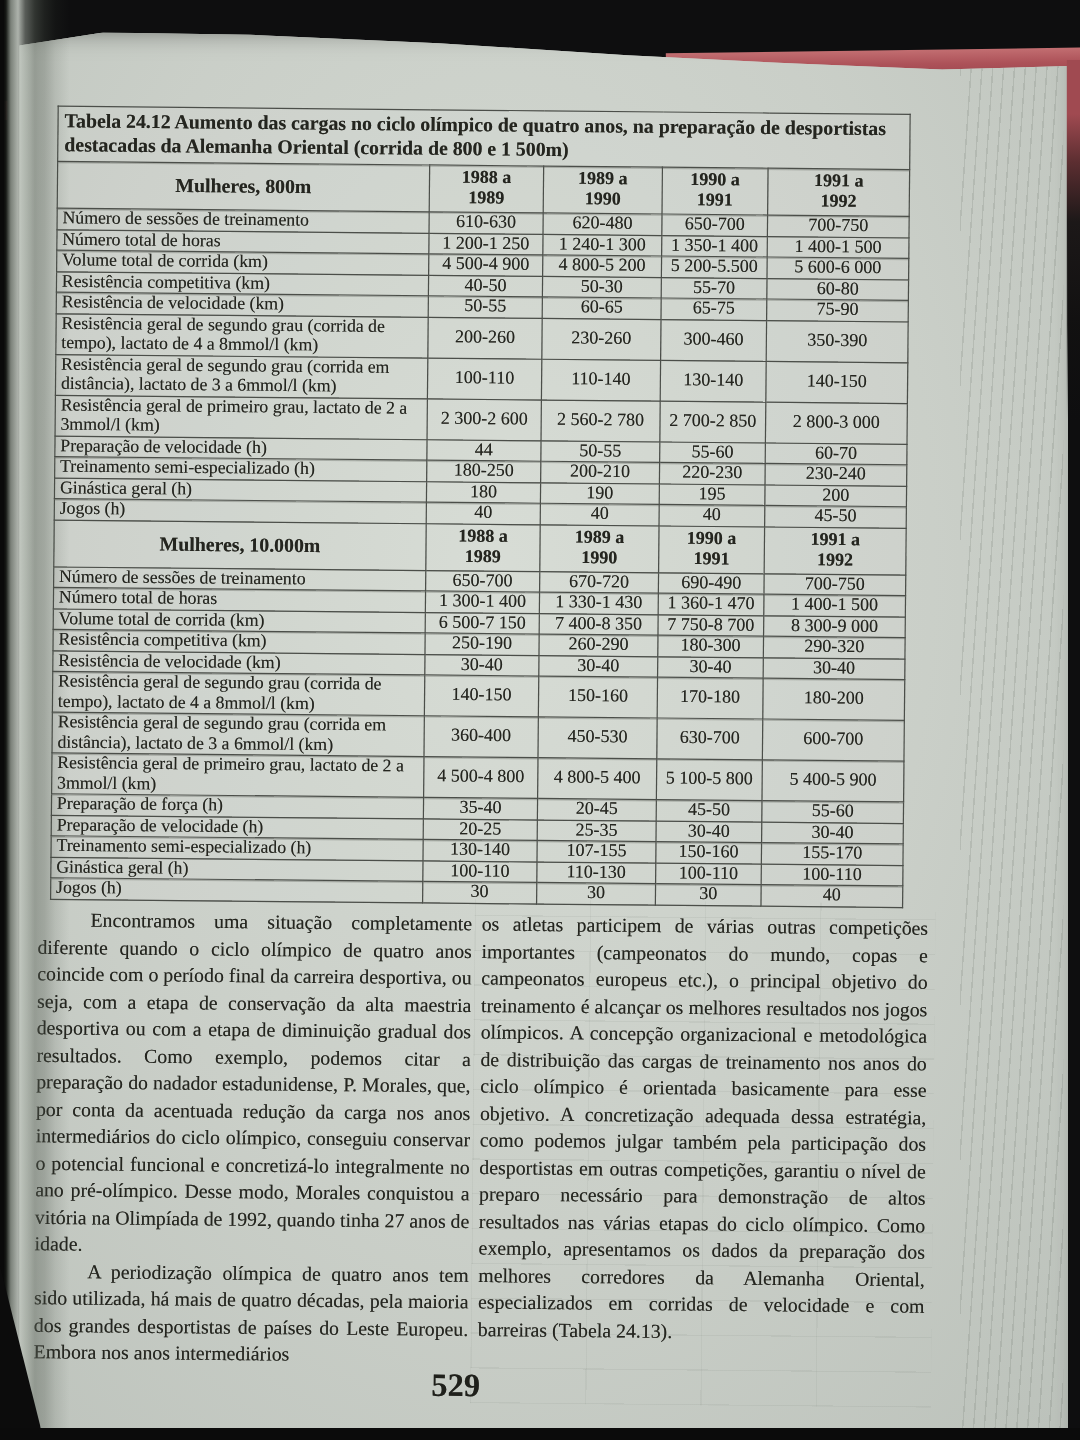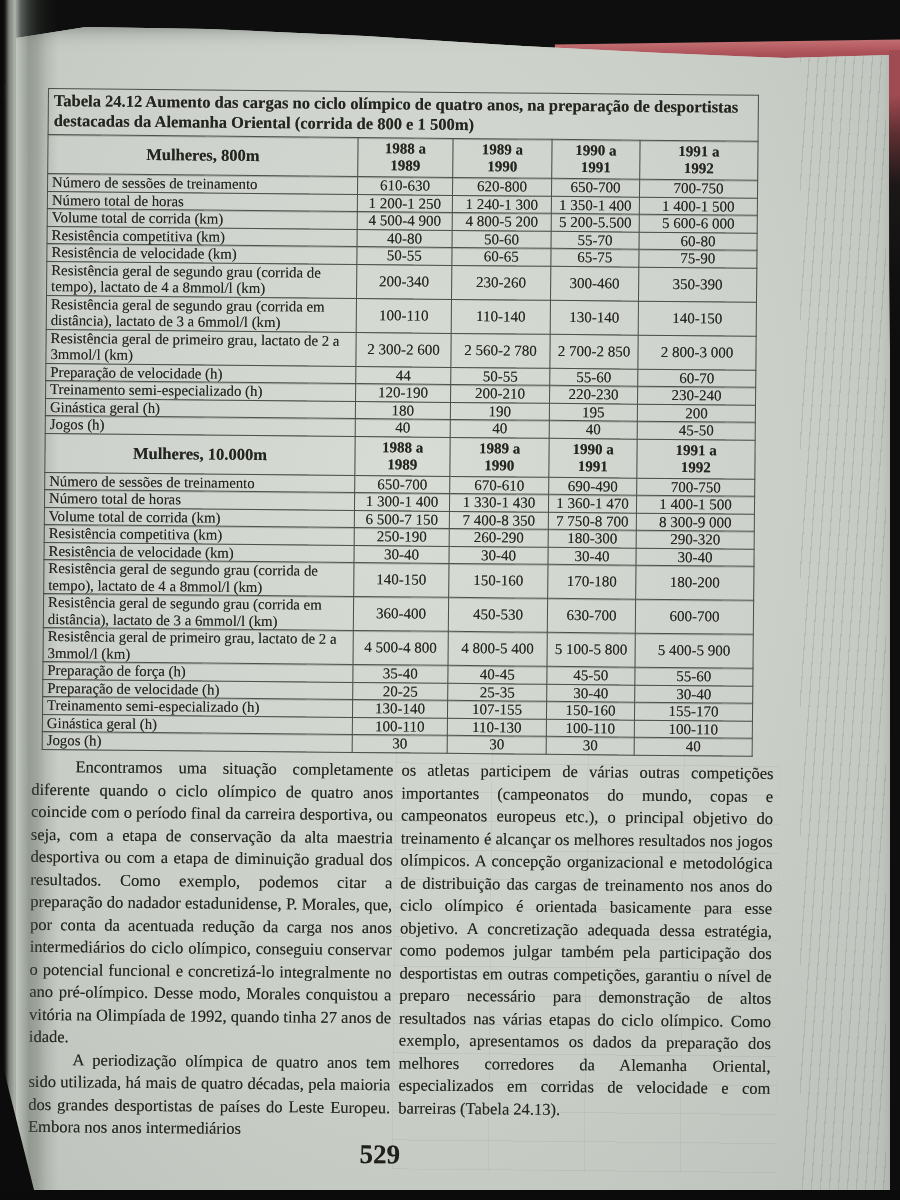--- a/index.html
+++ b/index.html
@@ -102,55 +102,55 @@
               <td class="year-head">1989 a
 1990</td>
               <td class="year-head">1990 a
 1991</td>
               <td class="year-head">1991 a
 1992</td>
             </tr>
             <tr>
               <td class="row-label">Número de sessões de treinamento</td>
               <td class="row-value">610-630</td>
-              <td class="row-value">620-800</td>
+              <td class="row-value">620-480</td>
               <td class="row-value">650-700</td>
               <td class="row-value">700-750</td>
             </tr>
             <tr>
               <td class="row-label">Número total de horas</td>
               <td class="row-value">1&nbsp;200-1&nbsp;250</td>
               <td class="row-value">1&nbsp;240-1&nbsp;300</td>
               <td class="row-value">1&nbsp;350-1&nbsp;400</td>
               <td class="row-value">1&nbsp;400-1&nbsp;500</td>
             </tr>
             <tr>
               <td class="row-label">Volume total de corrida (km)</td>
               <td class="row-value">4&nbsp;500-4&nbsp;900</td>
               <td class="row-value">4&nbsp;800-5&nbsp;200</td>
               <td class="row-value">5&nbsp;200-5.500</td>
               <td class="row-value">5&nbsp;600-6&nbsp;000</td>
             </tr>
             <tr>
               <td class="row-label">Resistência competitiva (km)</td>
-              <td class="row-value">40-80</td>
-              <td class="row-value">50-60</td>
+              <td class="row-value">40-50</td>
+              <td class="row-value">50-30</td>
               <td class="row-value">55-70</td>
               <td class="row-value">60-80</td>
             </tr>
             <tr>
               <td class="row-label">Resistência de velocidade (km)</td>
               <td class="row-value">50-55</td>
               <td class="row-value">60-65</td>
               <td class="row-value">65-75</td>
               <td class="row-value">75-90</td>
             </tr>
             <tr>
               <td class="row-label">Resistência geral de segundo grau (corrida de tempo), lactato de 4 a 8mmol/l (km)</td>
-              <td class="row-value">200-340</td>
+              <td class="row-value">200-260</td>
               <td class="row-value">230-260</td>
               <td class="row-value">300-460</td>
               <td class="row-value">350-390</td>
             </tr>
             <tr>
               <td class="row-label">Resistência geral de segundo grau (corrida em distância), lactato de 3 a 6mmol/l (km)</td>
               <td class="row-value">100-110</td>
               <td class="row-value">110-140</td>
               <td class="row-value">130-140</td>
               <td class="row-value">140-150</td>
@@ -164,21 +164,21 @@
             </tr>
             <tr>
               <td class="row-label">Preparação de velocidade (h)</td>
               <td class="row-value">44</td>
               <td class="row-value">50-55</td>
               <td class="row-value">55-60</td>
               <td class="row-value">60-70</td>
             </tr>
             <tr>
               <td class="row-label">Treinamento semi-especializado (h)</td>
-              <td class="row-value">120-190</td>
+              <td class="row-value">180-250</td>
               <td class="row-value">200-210</td>
               <td class="row-value">220-230</td>
               <td class="row-value">230-240</td>
             </tr>
             <tr>
               <td class="row-label">Ginástica geral (h)</td>
               <td class="row-value">180</td>
               <td class="row-value">190</td>
               <td class="row-value">195</td>
               <td class="row-value">200</td>
@@ -197,21 +197,21 @@
               <td class="year-head">1989 a
 1990</td>
               <td class="year-head">1990 a
 1991</td>
               <td class="year-head">1991 a
 1992</td>
             </tr>
             <tr>
               <td class="row-label">Número de sessões de treinamento</td>
               <td class="row-value">650-700</td>
-              <td class="row-value">670-610</td>
+              <td class="row-value">670-720</td>
               <td class="row-value">690-490</td>
               <td class="row-value">700-750</td>
             </tr>
             <tr>
               <td class="row-label">Número total de horas</td>
               <td class="row-value">1&nbsp;300-1&nbsp;400</td>
               <td class="row-value">1&nbsp;330-1&nbsp;430</td>
               <td class="row-value">1&nbsp;360-1&nbsp;470</td>
               <td class="row-value">1&nbsp;400-1&nbsp;500</td>
             </tr>
@@ -253,21 +253,21 @@
             <tr>
               <td class="row-label">Resistência geral de primeiro grau, lactato de 2 a 3mmol/l (km)</td>
               <td class="row-value">4&nbsp;500-4&nbsp;800</td>
               <td class="row-value">4&nbsp;800-5&nbsp;400</td>
               <td class="row-value">5&nbsp;100-5&nbsp;800</td>
               <td class="row-value">5&nbsp;400-5&nbsp;900</td>
             </tr>
             <tr>
               <td class="row-label">Preparação de força (h)</td>
               <td class="row-value">35-40</td>
-              <td class="row-value">40-45</td>
+              <td class="row-value">20-45</td>
               <td class="row-value">45-50</td>
               <td class="row-value">55-60</td>
             </tr>
             <tr>
               <td class="row-label">Preparação de velocidade (h)</td>
               <td class="row-value">20-25</td>
               <td class="row-value">25-35</td>
               <td class="row-value">30-40</td>
               <td class="row-value">30-40</td>
             </tr>

